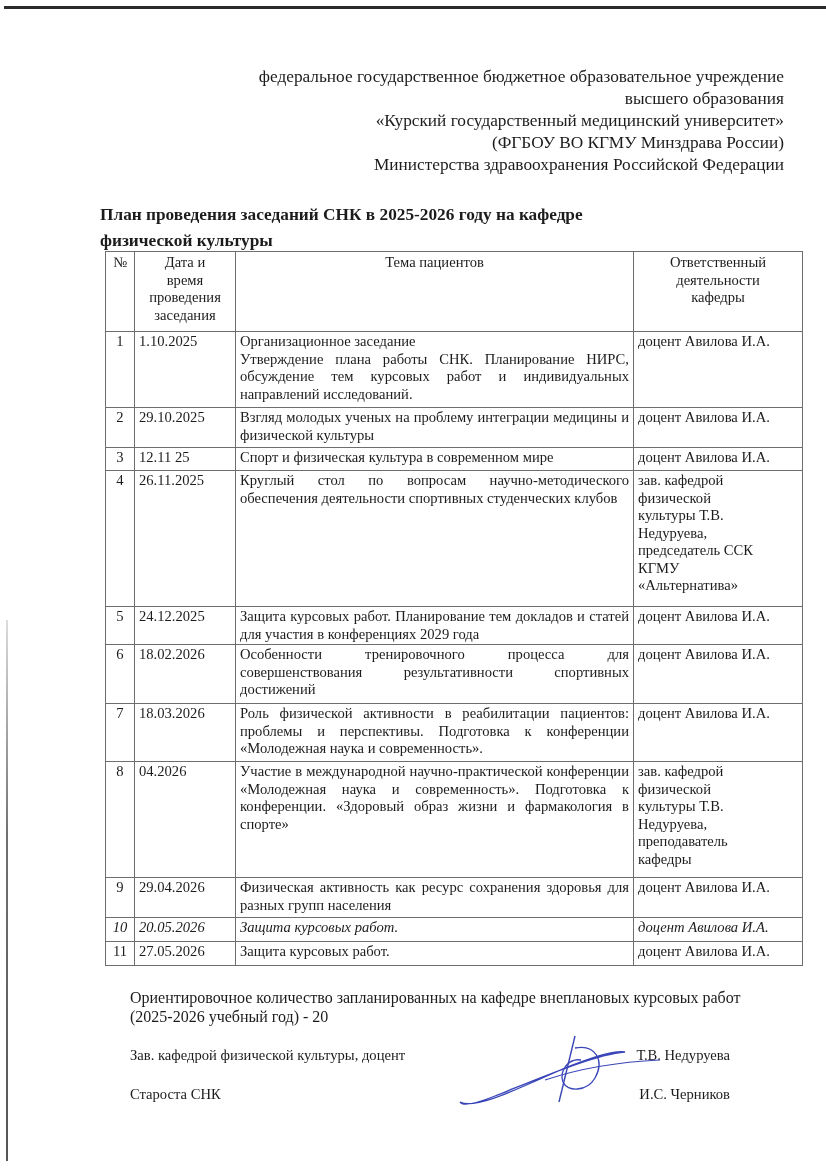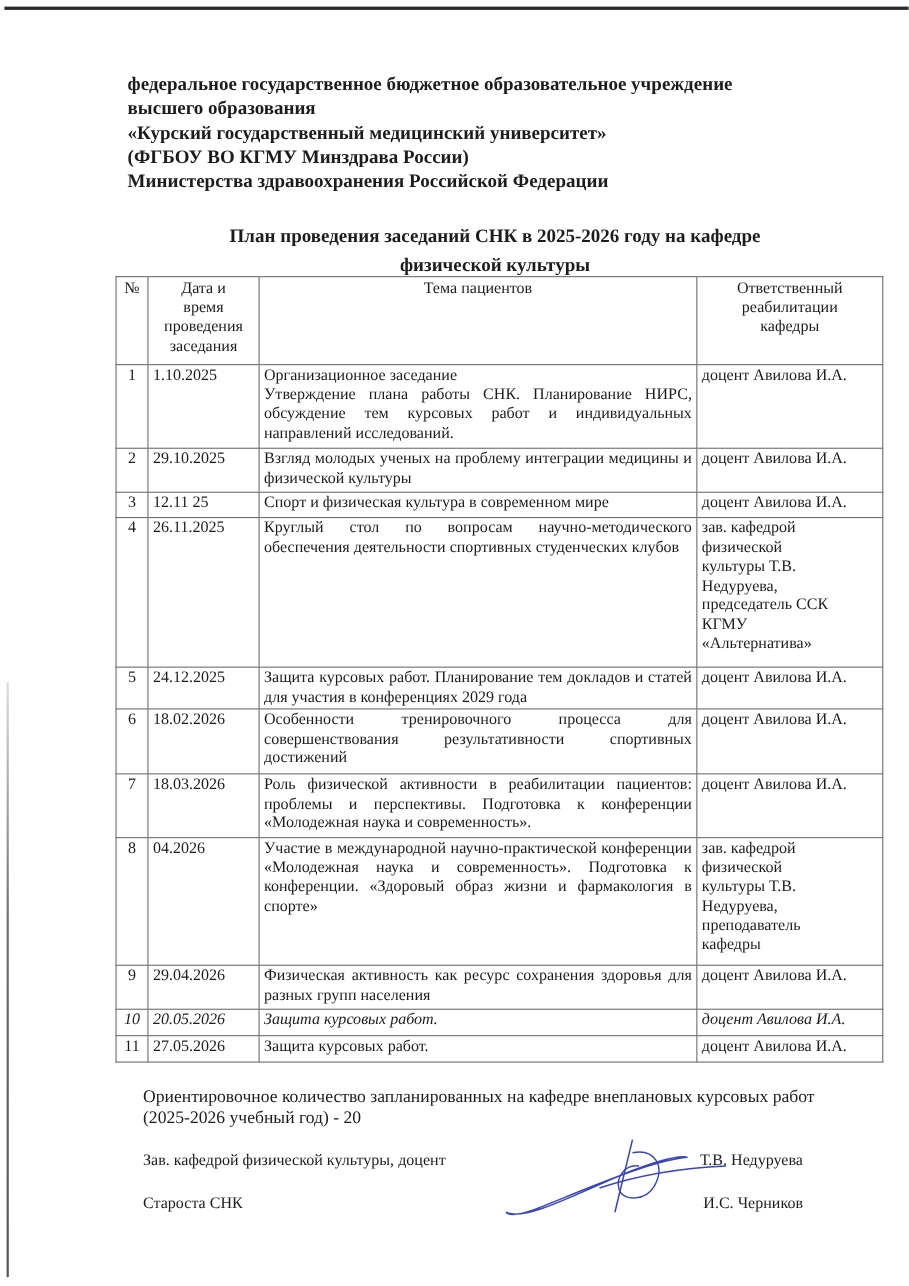--- a/index.html
+++ b/index.html
@@ -9,27 +9,27 @@
     font-family: "Liberation Serif", "DejaVu Serif", serif;
   }
   .scan-top-line {
     position: absolute; left: 4px; right: 0; top: 6px; height: 3px; background: #2b2b2b;
   }
   .scan-left-line {
     position: absolute; left: 6px; top: 620px; bottom: 8px; width: 2px;
     background: linear-gradient(#dcdcdc, #707070 40%, #555);
   }
   .header {
-    position: absolute; left: 116px; width: 700px; top: 66px;
-    text-align: left; font-weight: bold; font-size: 17.3px; line-height: 22px;
+    position: absolute; left: 84px; width: 700px; top: 66px;
+    text-align: right; font-weight: normal; font-size: 17.3px; line-height: 22px;
   }
   .header div { white-space: nowrap; }
   .plan-title {
     position: absolute; left: 100px; width: 700px; top: 202px;
-    text-align: center; font-weight: bold; font-size: 17.3px; line-height: 26px;
+    text-align: left; font-weight: bold; font-size: 17.3px; line-height: 26px;
   }
   table.plan {
     position: absolute; left: 105px; top: 251px;
     width: 697px; border-collapse: collapse; table-layout: fixed;
     font-size: 14.6px; line-height: 17.5px;
   }
   table.plan td, table.plan th {
     border: 1px solid #6e6e6e; vertical-align: top; padding: 1px 4px 1px 4px;
     font-weight: normal;
   }
@@ -86,21 +86,21 @@
       <th>№</th>
       <th>
         <div>Дата и</div>
         <div>время</div>
         <div>проведения</div>
         <div>заседания</div>
       </th>
       <th>Тема пациентов</th>
       <th>
         <div>Ответственный</div>
-        <div>реабилитации</div>
+        <div>деятельности</div>
         <div>кафедры</div>
       </th>
     </tr>
   </thead>
   <tbody>
     <tr style="height:76px;">
       <td class="num">1</td>
       <td>1.10.2025</td>
       <td class="topic">
         <div>Организационное заседание</div>

